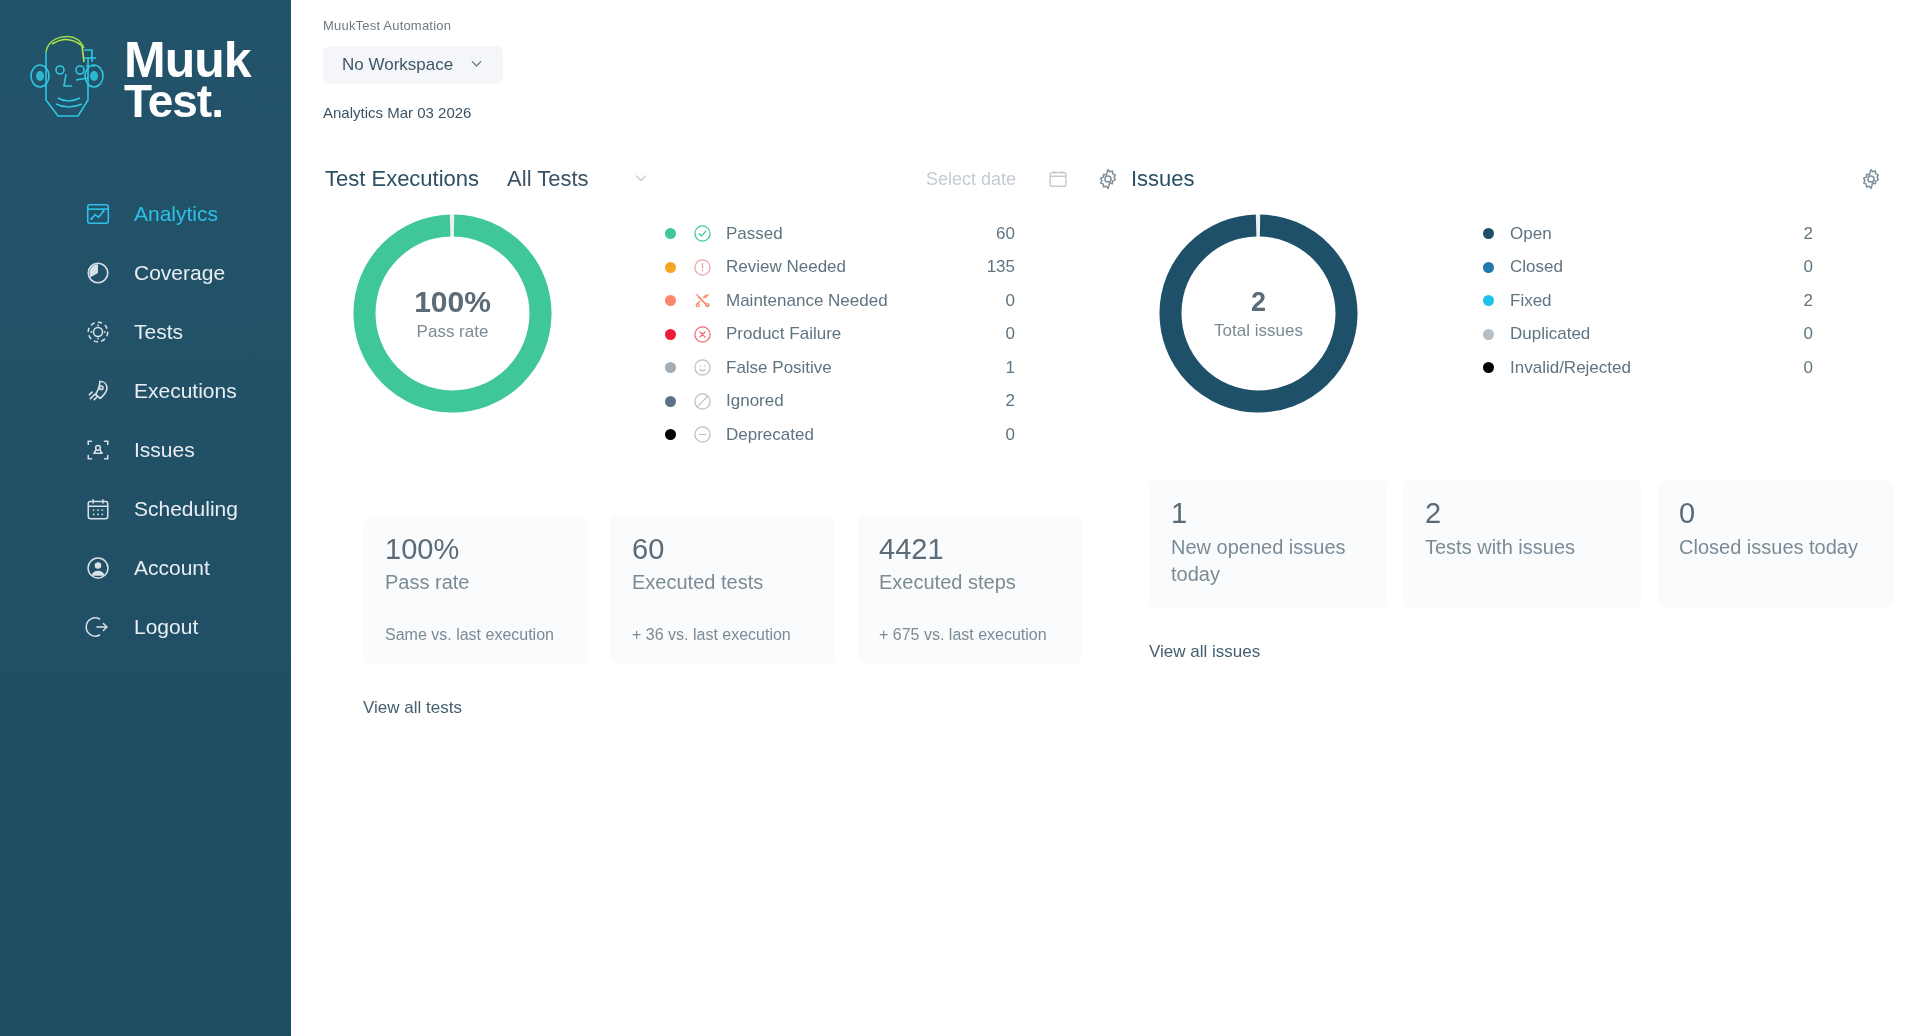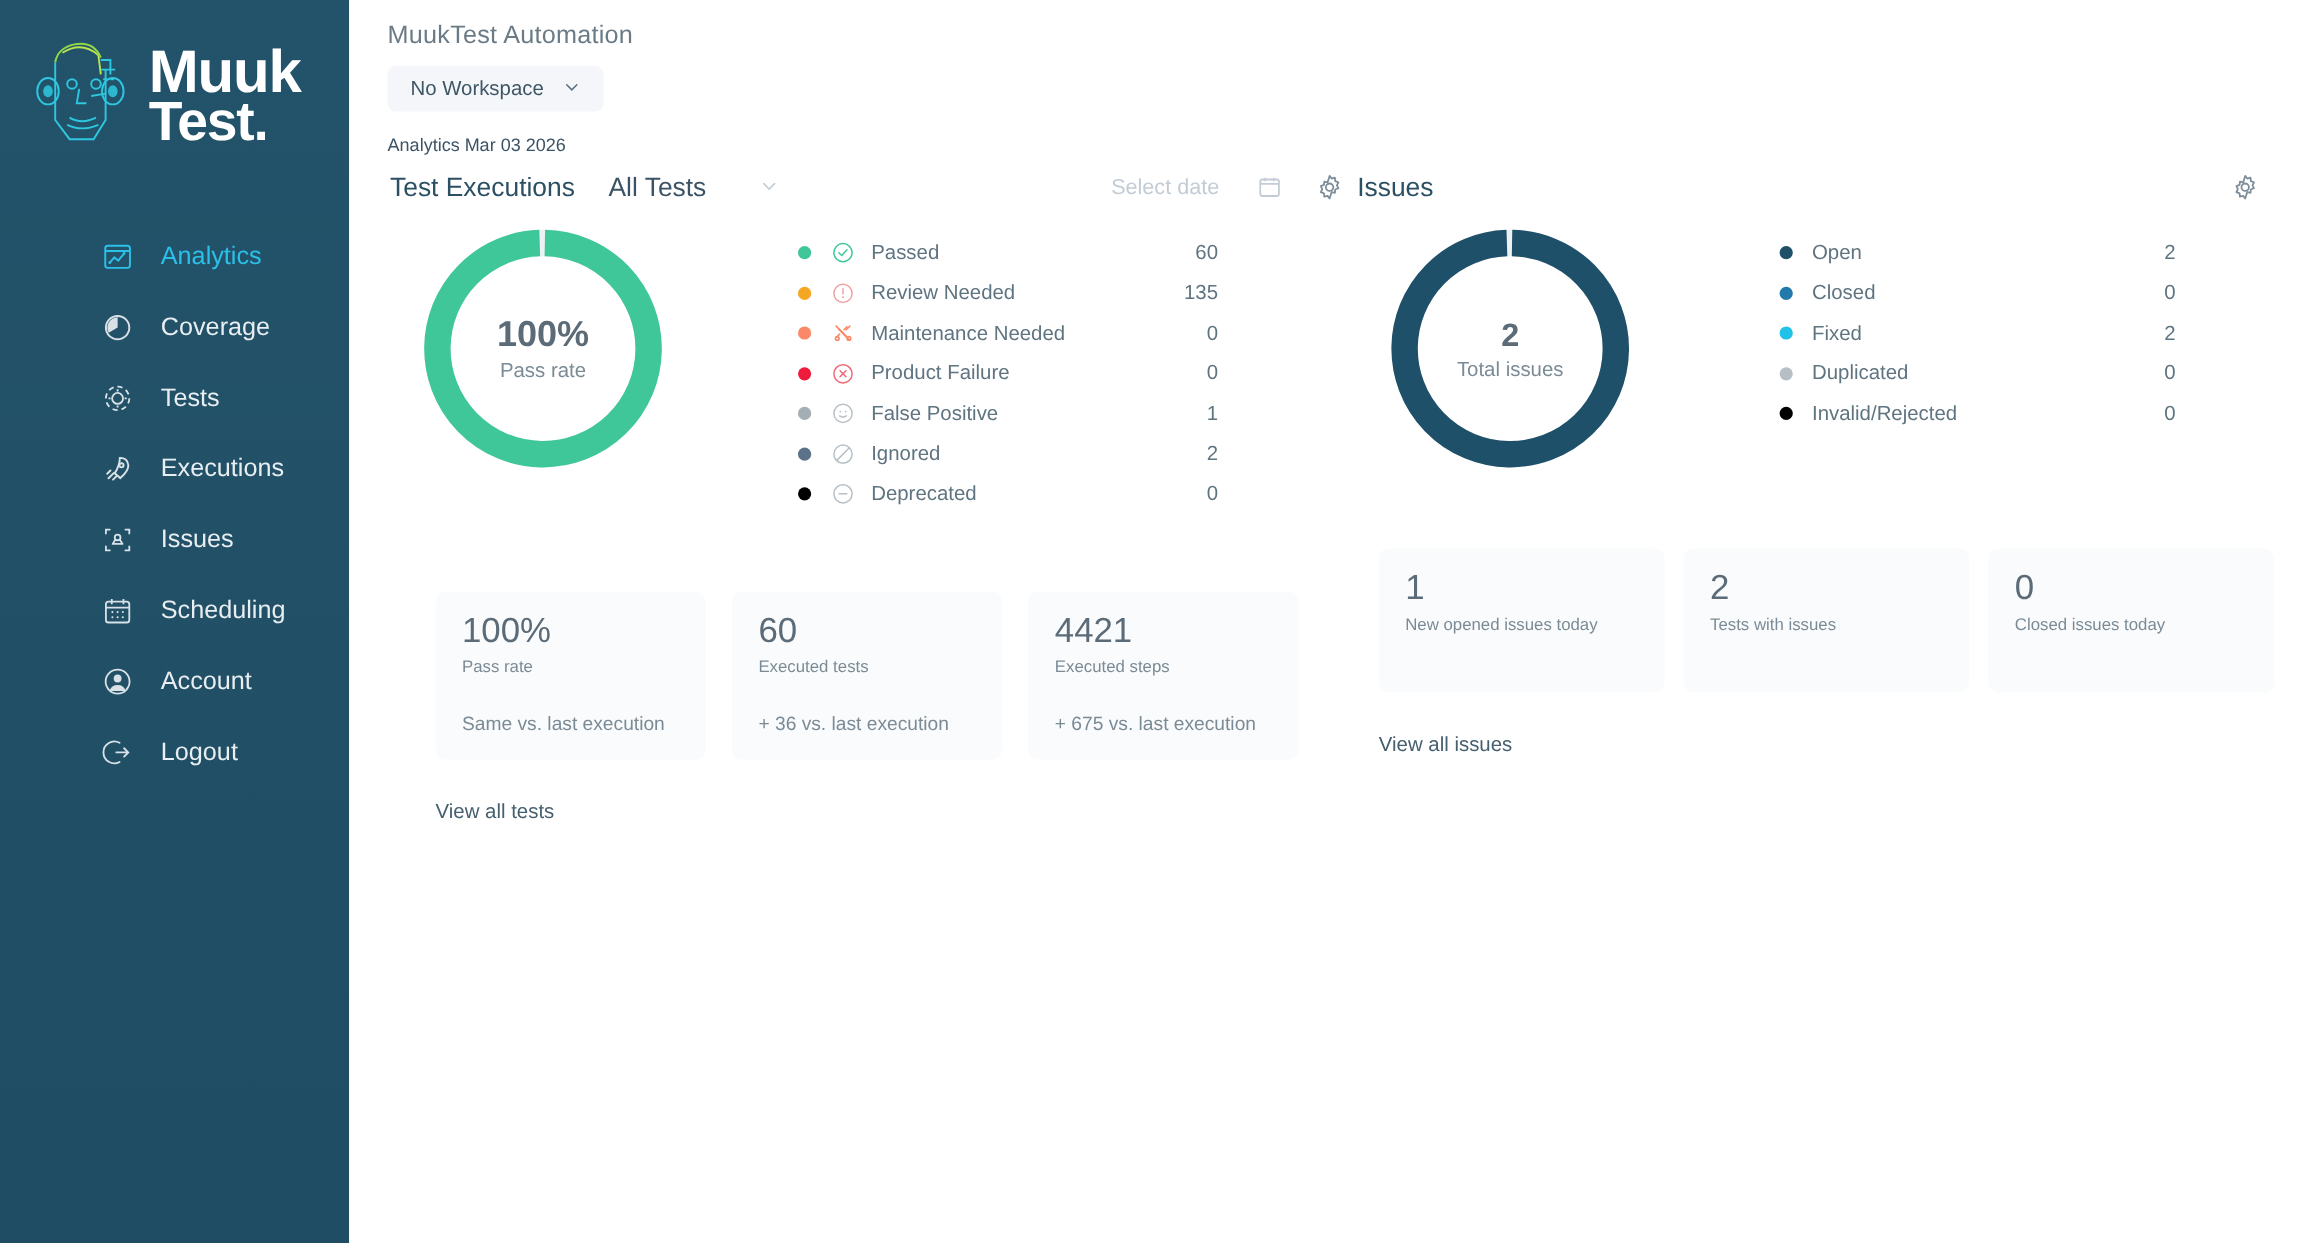--- a/index.html
+++ b/index.html
@@ -57,37 +57,37 @@
   .nav-item.active { color: #2cc0e8; }
   .nav-item.active .nav-icon { opacity: 1; }
 
   
   .main {
     flex: 1; height: 1036px; background: #ffffff;
     position: relative; overflow: hidden;
   }
   .topbar { padding: 18px 0 0 32px; }
   .topbar .app-title {
-    font-size: 21px; color: #6b7b86; font-weight: 400; letter-spacing: .2px;
+    font-size: 13px; color: #6b7b86; font-weight: 400; letter-spacing: .2px;
   }
   .ws-select {
     margin-top: 13px;
     display: inline-flex; align-items: center; gap: 16px;
     background: #f4f6f9;
     border-radius: 7px;
     padding: 9px 19px;
     font-size: 17px; color: #3e5767; cursor: pointer;
   }
   .ws-select .chev { font-size: 13px; color: #5c7181; }
   .breadcrumb {
     margin-top: 20px; padding-left: 32px;
     font-size: 15px; color: #3b5365; font-weight: 400;
   }
 
-  .panels { display: flex; margin-top: 6px; }
+  .panels { display: flex; margin-top: 38px; }
   .panel-exec { width: 830px; padding-left: 34px; }
   .panel-issues { flex: 1; padding-left: 10px; }
 
   .panel-head {
     display: flex; align-items: center; height: 40px;
     position: relative;
   }
   .panel-title {
     font-size: 22px; color: #2b4f63; font-weight: 400;
   }
@@ -141,21 +141,21 @@
   .panel-issues .cards { margin-left: 18px; gap: 16px; }
   .card {
     background: #fafbfc;
     border-radius: 8px;
     padding: 18px 22px 20px 22px;
     min-height: 120px;
   }
   .panel-exec .card { width: 225px; }
   .panel-issues .card { width: 238px; }
   .card .num { font-size: 29px; color: #5b6b78; font-weight: 400; line-height: 1.1; }
-  .card .cap { font-size: 14px; color: #7b8b96; margin-top: 4px; line-height: 1.35; }
+  .card .cap { font-size: 20px; color: #7b8b96; margin-top: 4px; line-height: 1.35; }
   .card .delta { font-size: 16px; color: #7b8b96; margin-top: 30px; }
 
   .link-row { margin-top: 34px; }
   .panel-exec .link-row { margin-left: 38px; }
   .panel-issues .link-row { margin-left: 18px; }
   .view-link { font-size: 17px; color: #46606f; cursor: pointer; }
 </style>
 </head>
 <body>
 

